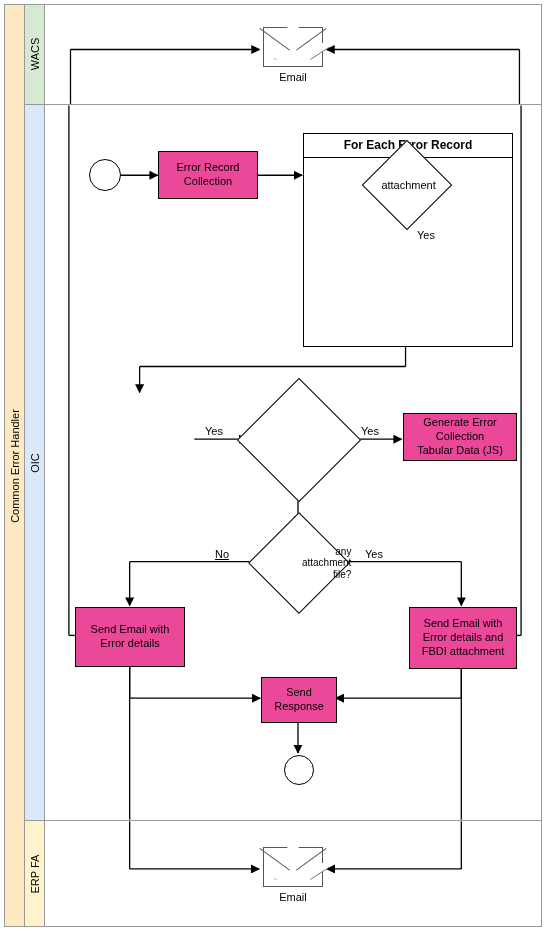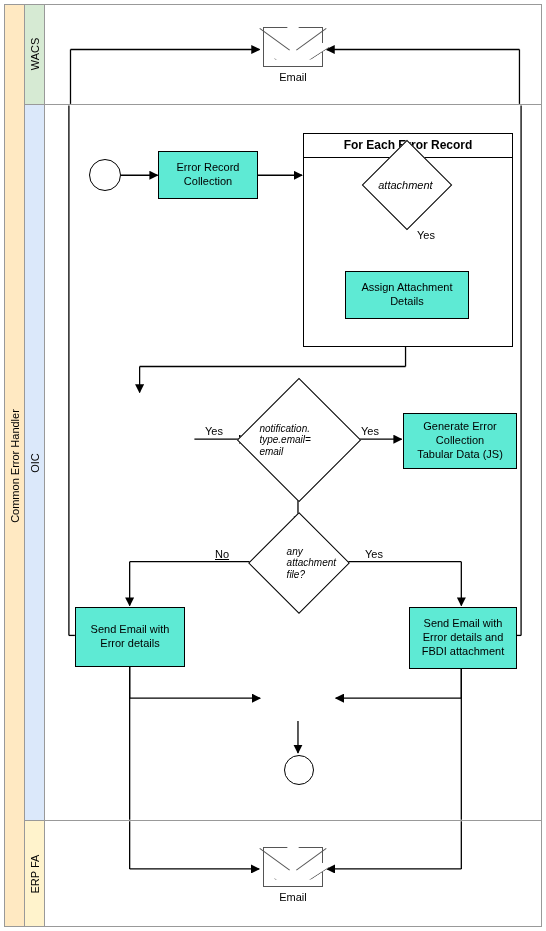--- a/index.html
+++ b/index.html
@@ -61,21 +61,21 @@
   .lane-wacs { height: 100px; }
   .lane-wacs .lane-label { background: #d6ead3; }
   .lane-oic { height: 717px; }
   .lane-oic .lane-label { background: #dbe8fa; }
   .lane-erp { height: 105px; }
   .lane-erp .lane-label { background: #fff3cc; }
 
   
   .rect {
     position: absolute;
-    background: #5eead4;
+    background: #ec4899;
     border: 1px solid #000;
     display: flex;
     align-items: center;
     justify-content: center;
     text-align: center;
     line-height: 1.25;
   }
   .circle {
     position: absolute;
     background: #fff;
@@ -88,24 +88,23 @@
   .diamond {
     width: 100%; height: 100%;
     background: #fff;
     border: 1px solid #000;
     transform: rotate(45deg);
   }
   .diamond-label {
     position: absolute;
     left: 50%; top: 50%;
     transform: translate(-50%, -50%);
-    text-align: left;
+    text-align: right;
     width: 90%;
     line-height: 1.15;
-    font-style: italic;
   }
   .label {
     position: absolute;
     font-size: 11px;
     text-align: center;
   }
   .group-box {
     position: absolute;
     border: 1px solid #000;
     background: #fff;
@@ -252,53 +251,50 @@
         <div class="group-box" style="left:258px; top:28px; width:210px; height:214px;">
           <div class="group-title">For Each Error Record</div>
         </div>
 
         <div class="diamond-wrap" style="left:330px; top:48px; width:64px; height:64px;">
           <div class="diamond"></div>
           <div class="diamond-label">attachment</div>
         </div>
         <div class="label" style="left:372px; top:124px;">Yes</div>
 
-        <div class="rect" style="left:300px; top:166px; width:124px; height:48px; white-space:pre-line;">Assign Attachment
-Details</div>
 
         <div class="label" style="left:160px; top:320px;">Yes</div>
 
         <div class="diamond-wrap" style="left:210px; top:291px; width:88px; height:88px;">
           <div class="diamond"></div>
-          <div class="diamond-label" style="font-size:10px; white-space:pre-line;">notification.
-type.email=
-email</div>
         </div>
         <div class="label" style="left:316px; top:320px;">Yes</div>
 
-        <div class="rect" style="left:358px; top:308px; width:114px; height:56px; white-space:pre-line;">Generate Error
+        <div class="rect" style="left:358px; top:308px; width:114px; height:48px; white-space:pre-line;">Generate Error
 Collection
 Tabular Data (JS)</div>
 
         <div class="diamond-wrap" style="left:218px; top:422px; width:72px; height:72px;">
           <div class="diamond"></div>
           <div class="diamond-label" style="font-size:10px; white-space:pre-line;margin-left:20px;">any
 attachment
 file?</div>
         </div>
         <div class="label" style="left:170px; top:443px;text-decoration:underline;">No</div>
         <div class="label" style="left:320px; top:443px;">Yes</div>
 
         <div class="rect" style="left:30px; top:502px; width:110px; height:60px; white-space:pre-line;">Send Email with
 Error details</div>
 
         <div class="rect" style="left:364px; top:502px; width:108px; height:62px; white-space:pre-line;">Send Email with
 Error details and
 FBDI attachment</div>
 
+        <div class="rect" style="left:216px; top:572px; width:76px; height:46px; white-space:pre-line;">Send
+Response</div>
 
         <div class="circle" style="left:239px; top:650px; width:30px; height:30px;"></div>
       </div>
     </div>
 
     <div class="lane lane-erp">
       <div class="lane-label">
         <span class="vtext">ERP FA</span>
       </div>
       <div class="lane-body">

